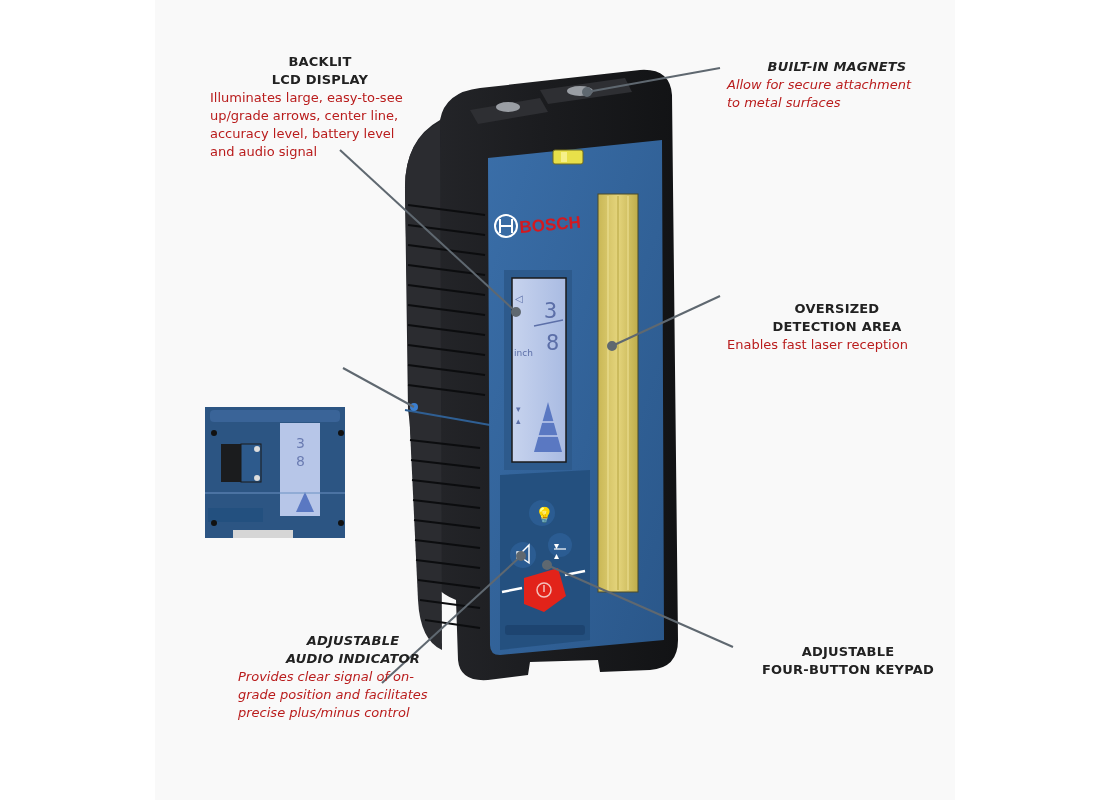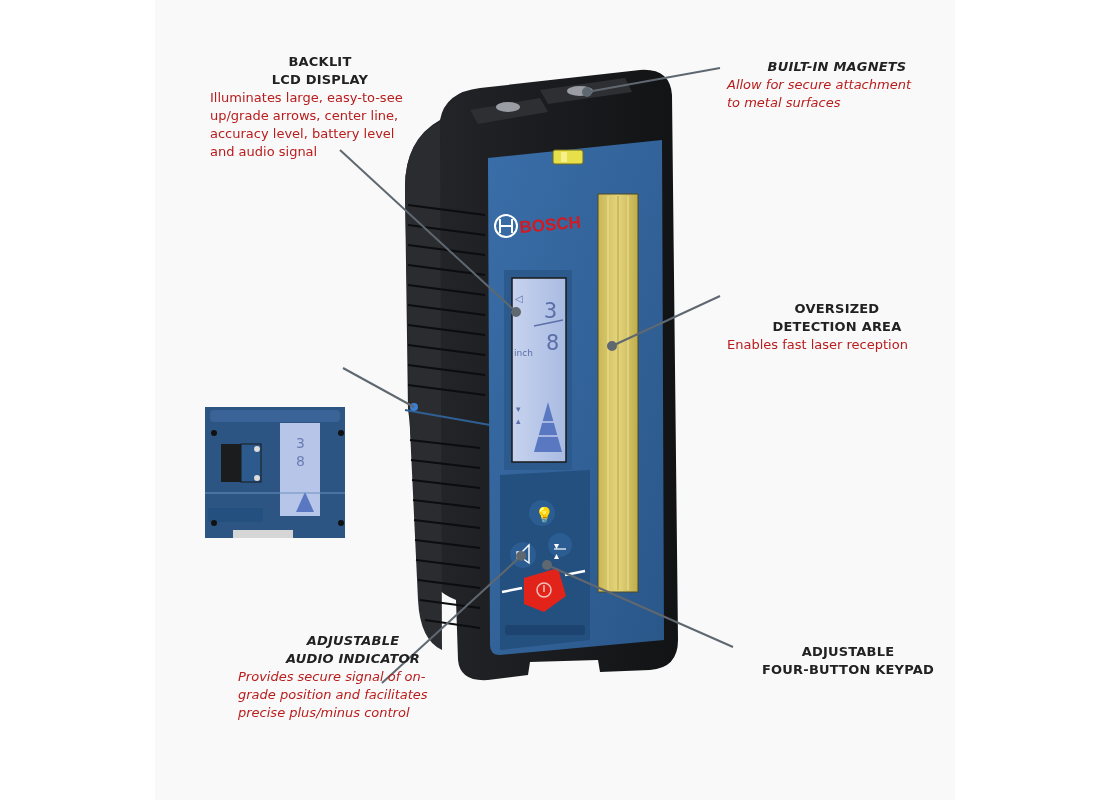--- a/index.html
+++ b/index.html
@@ -174,21 +174,21 @@
 DETECTION AREA</div>
   <div class="desc">Enables fast laser reception</div>
 </div>
 
 <div class="callout" style="left:207px;top:315px;width:200px;">
 </div>
 
 <div class="callout" style="left:238px;top:632px;width:230px;font-style:italic;">
   <div class="title">ADJUSTABLE
 AUDIO INDICATOR</div>
-  <div class="desc">Provides secure signal of on-
+  <div class="desc">Provides clear signal of on-
 grade position and facilitates
 precise plus/minus control</div>
 </div>
 
 <div class="callout" style="left:738px;top:643px;width:220px;">
   <div class="title">ADJUSTABLE
 FOUR-BUTTON KEYPAD</div>
 </div>
 
 </body></html>

